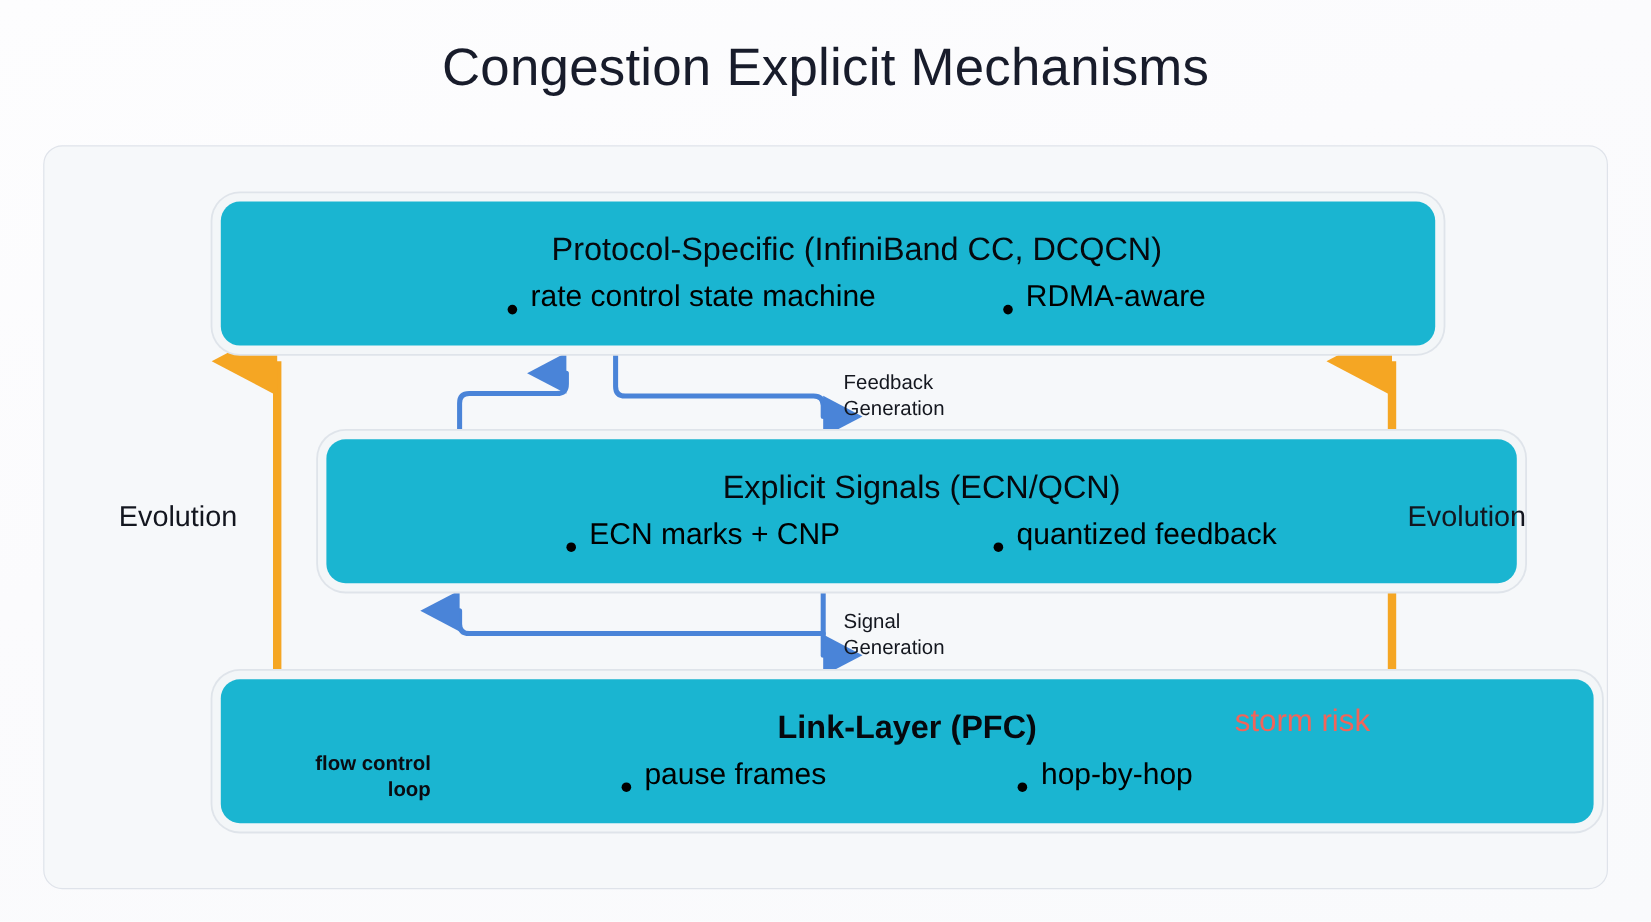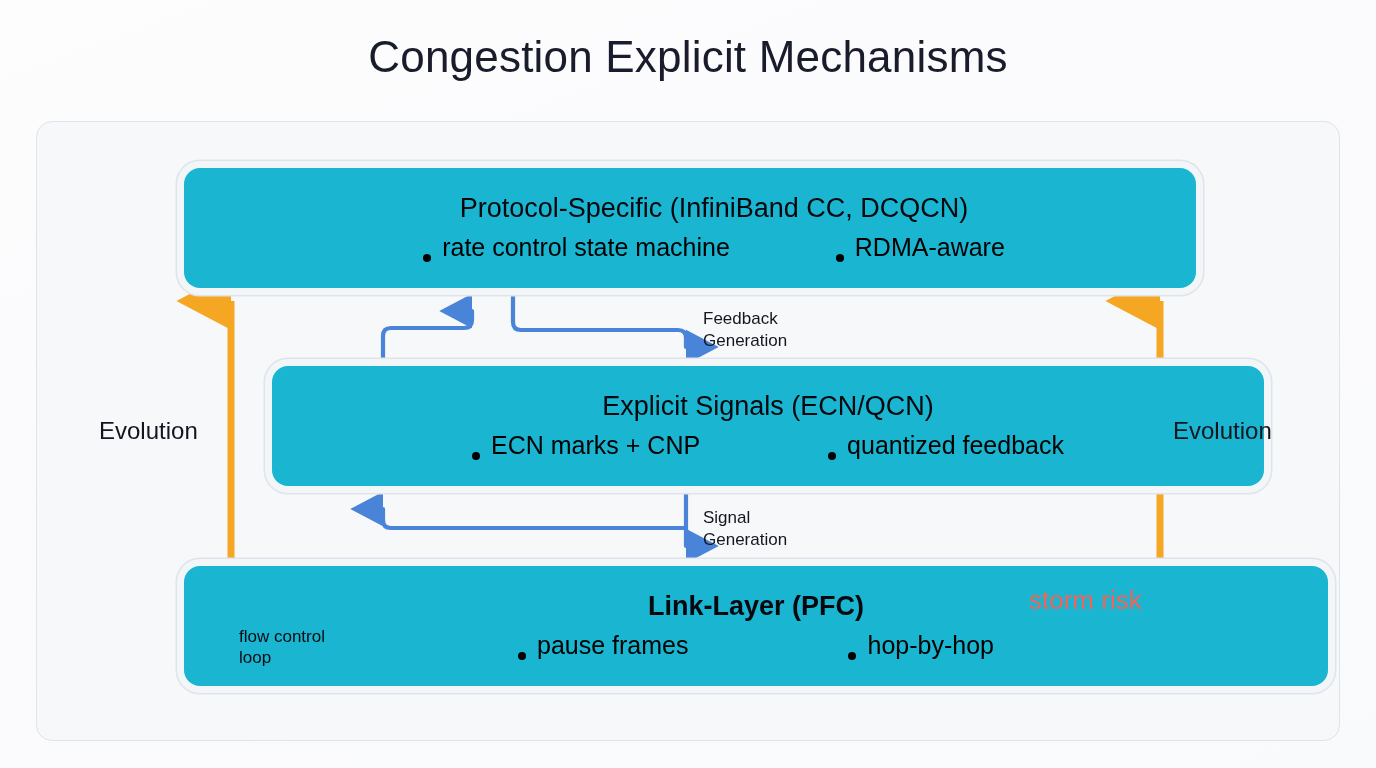--- a/index.html
+++ b/index.html
@@ -137,24 +137,25 @@
     height: 768px;
     pointer-events: none;
   }
 
   
   .flow-label {
     position: absolute;
     left: 239px;
     top: 626px;
     width: 120px;
-    text-align: left;
+    text-align: right;
     font-size: 17px;
     line-height: 21px;
     color: #0a0c12;
+    font-weight: bold;
   }
 
   .storm-label {
     position: absolute;
     left: 1029px;
     top: 585px;
     font-size: 26px;
     color: #f2645a;
     white-space: nowrap;
   }

